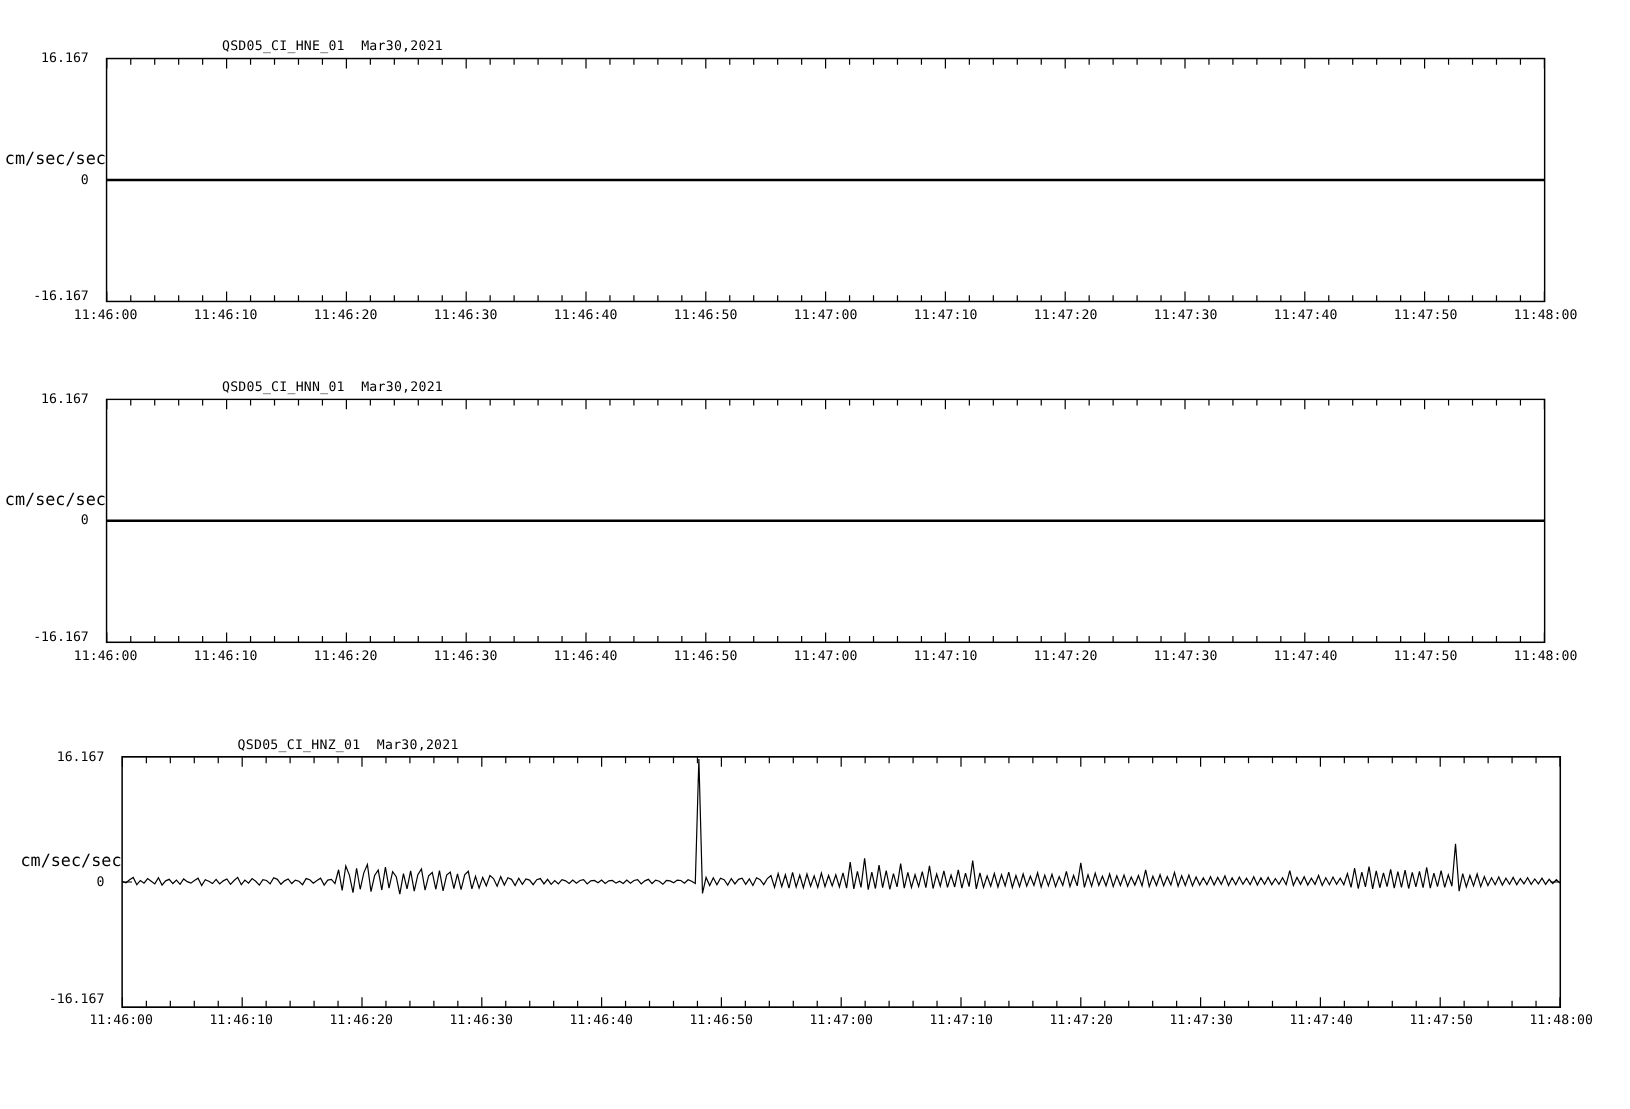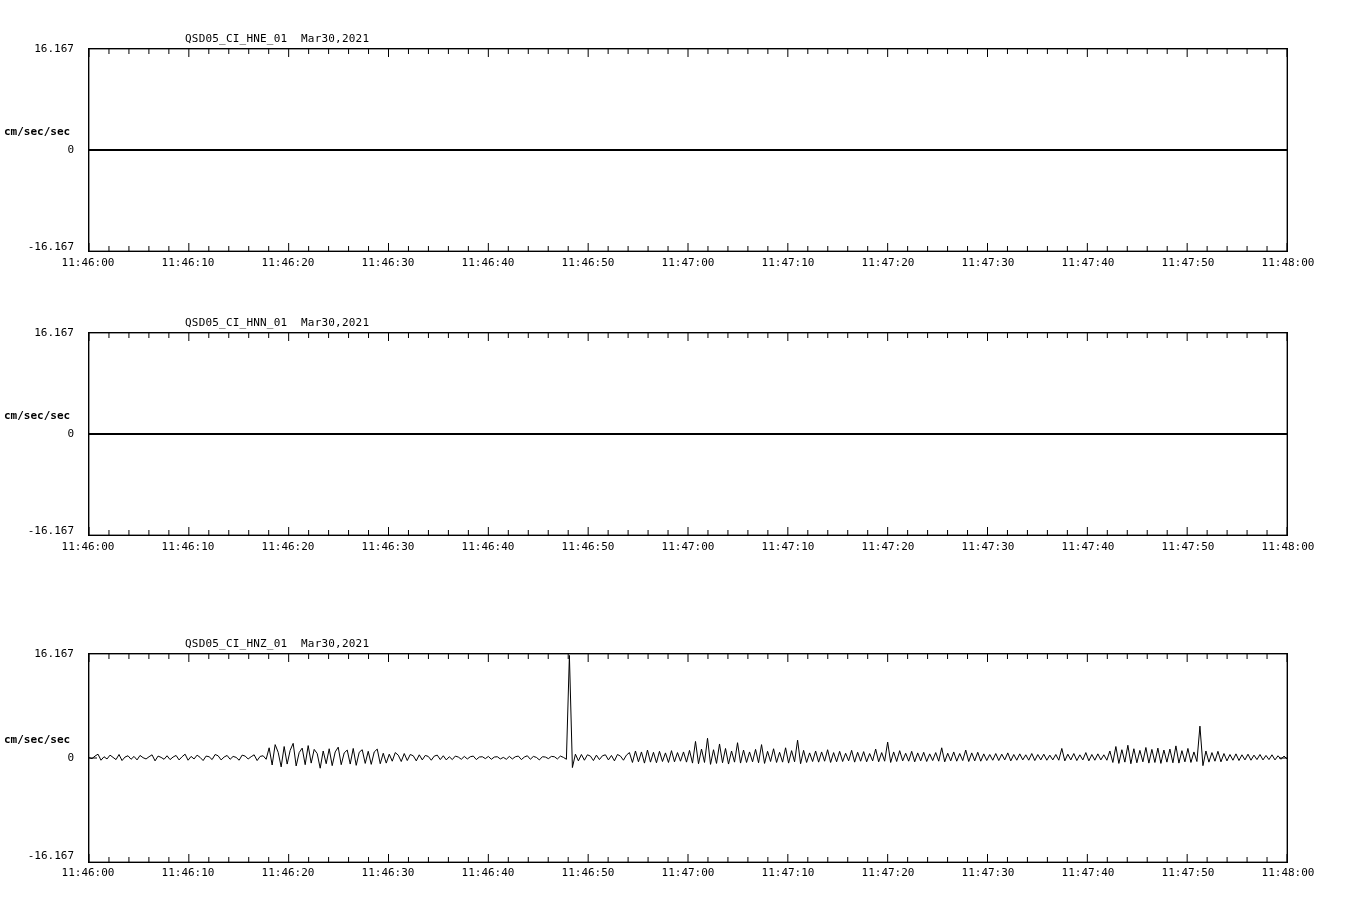--- a/index.html
+++ b/index.html
@@ -15,36 +15,35 @@
     position: relative;
     overflow: hidden;
   }
   .panel {
     position: absolute;
     left: 0;
     width: 1174px;
   }
   #panel-0 { top: 20px; height: 270px; }
   #panel-1 { top: 304px; height: 270px; }
-  #panel-2 { top: 625px; height: 275px; }
+  #panel-2 { top: 602px; height: 275px; margin-left: 13px; }
 
   .plot-title {
     position: absolute;
     left: 185px;
     top: 12px;
     font-size: 11px;
     letter-spacing: 0.2px;
     white-space: pre;
   }
   .axis-units {
     position: absolute;
     left: 4px;
-    font-size: 11px;
+    font-size: 14px;
     white-space: pre;
-    font-weight: bold;
   }
   .ylabel {
     position: absolute;
     font-size: 11px;
     text-align: right;
     width: 72px;
     white-space: pre;
   }
   .ylabel.top    { left: 2px; }
   .ylabel.zero   { left: 2px; }

